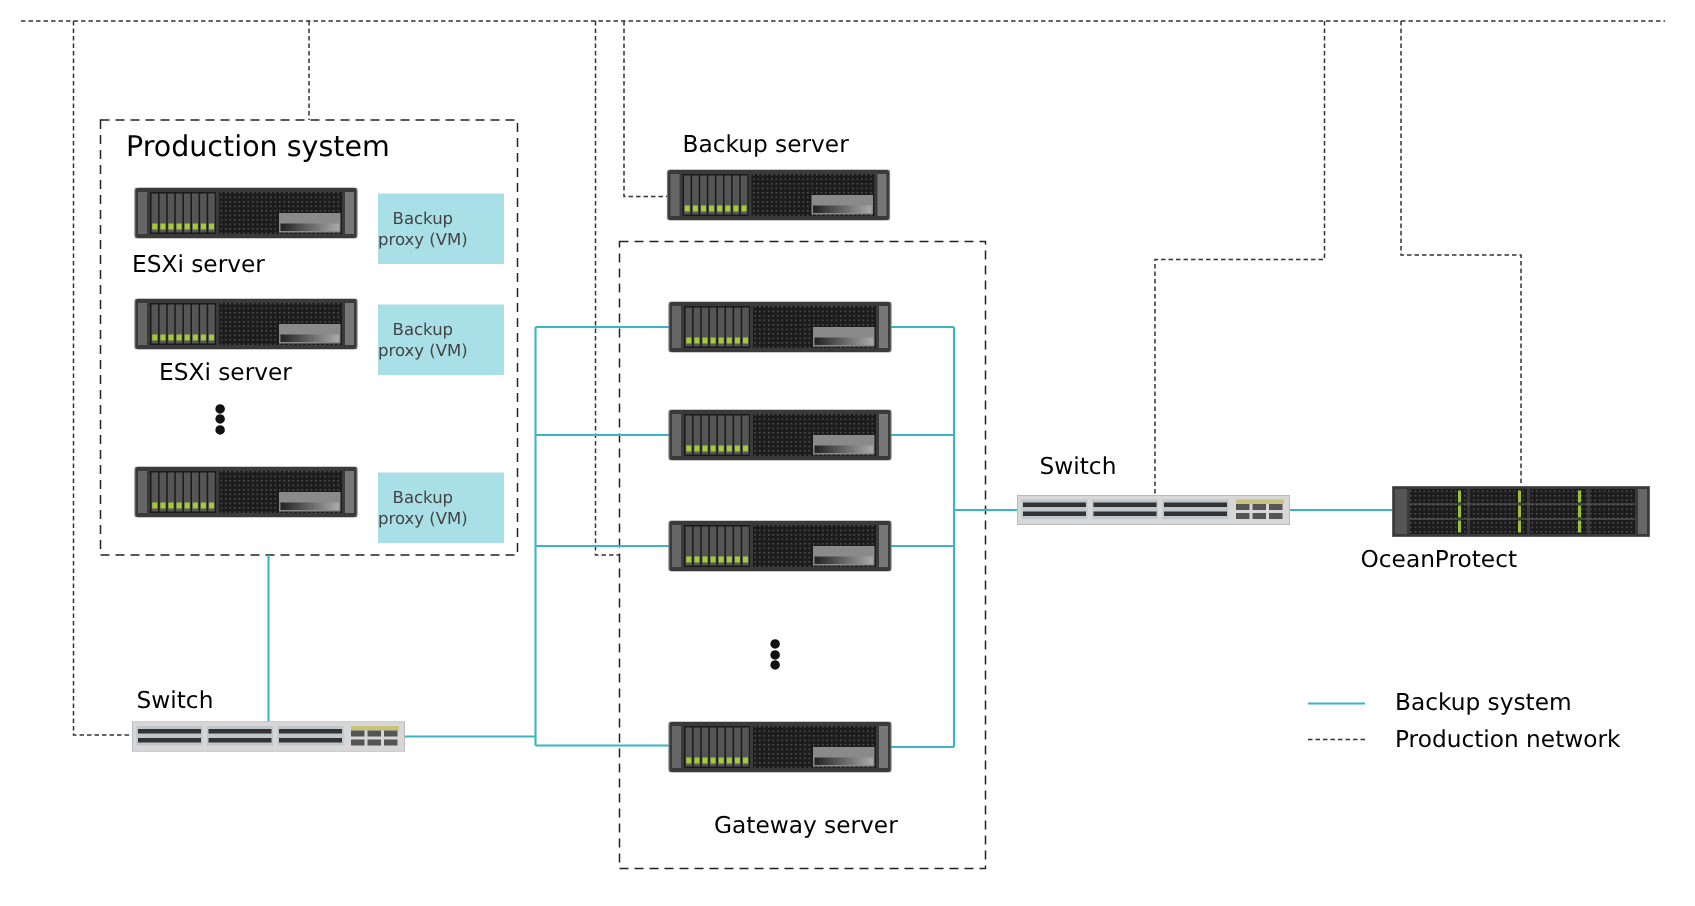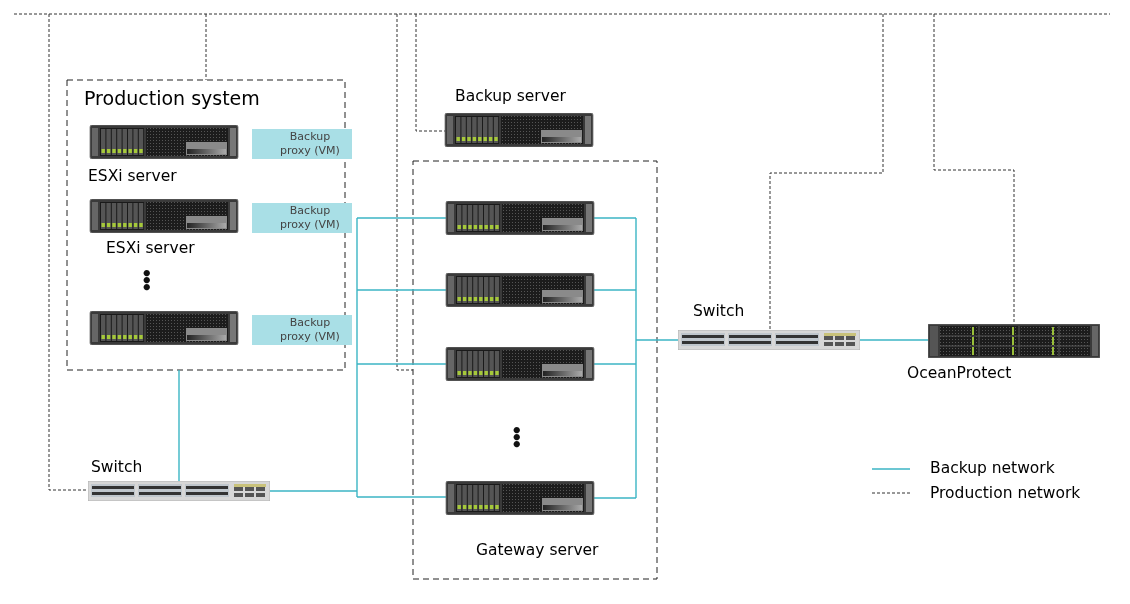--- a/index.html
+++ b/index.html
@@ -2,23 +2,23 @@
 <html><head>
 <meta charset="utf-8">
 <style>
   html, body { margin: 0; padding: 0; background: #ffffff; }
   body { width: 1130px; height: 604px; position: relative; overflow: hidden;
          font-family: "DejaVu Sans", sans-serif; color: #222; }
   #wires { position: absolute; left: 0; top: 0; width: 1130px; height: 604px; }
   .lbl { position: absolute; white-space: nowrap; color: #000000; }
   .lbl-lg { font-size: 19px; }
   .lbl-md { font-size: 15.5px; }
-  .proxy { position: absolute; width: 84px; height: 30px; background: #a9dfe6;
+  .proxy { position: absolute; width: 84px; height: 47px; background: #a9dfe6;
            color: #444; font-size: 11px; line-height: 14px; text-align: center;
-           display: flex; align-items: center; justify-content: center; padding-left: 16px; }
+           display: flex; align-items: center; justify-content: flex-start; }
   .dev { position: absolute; }
   .dots { position: absolute; font-size: 18px; line-height: 6px; color: #111;
           font-weight: bold; width: 6px; text-align: center; }
   .dots span { display: block; height: 7px; }
 </style>
 </head>
 <body>
 
 <svg id="wires" viewBox="0 0 1130 604">
 
@@ -225,15 +225,15 @@
 <svg class="dev" style="left:678px;top:330px;" width="182" height="20">
     <use href="#switchdev"></use>
   </svg>
 
 <svg class="dev" style="left:928px;top:324px;" width="172" height="34">
     <use href="#storagedev"></use>
   </svg>
 <div class="lbl lbl-md" style="left:907px;top:364px;">OceanProtect</div>
 
 <div>
-  <div class="lbl lbl-md" style="left:930px;top:459px;">Backup network</div>
+  <div class="lbl lbl-md" style="left:930px;top:459px;">Backup system</div>
   <div class="lbl lbl-md" style="left:930px;top:484px;">Production network</div>
 </div>
 
 </body></html>

